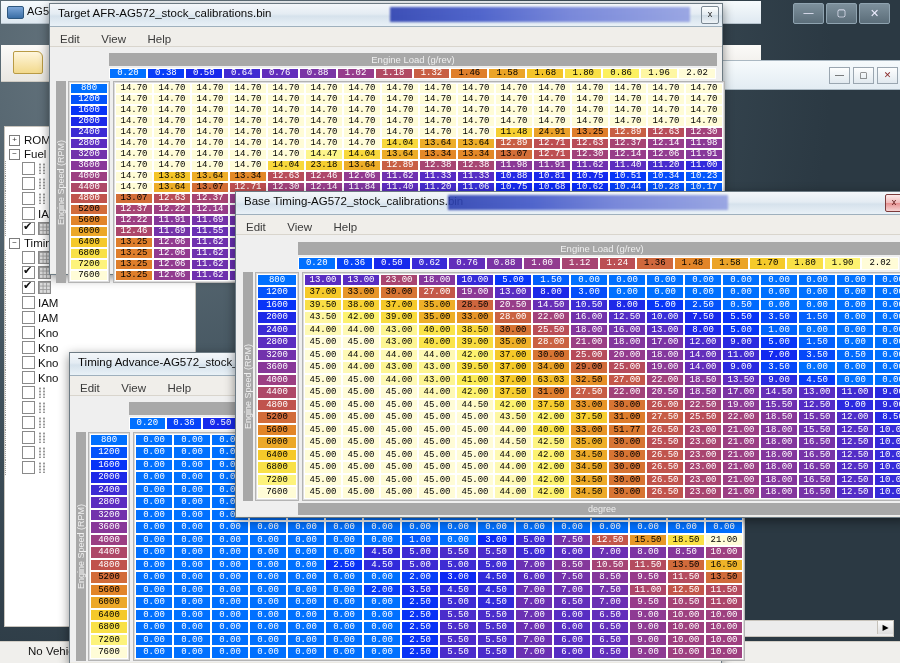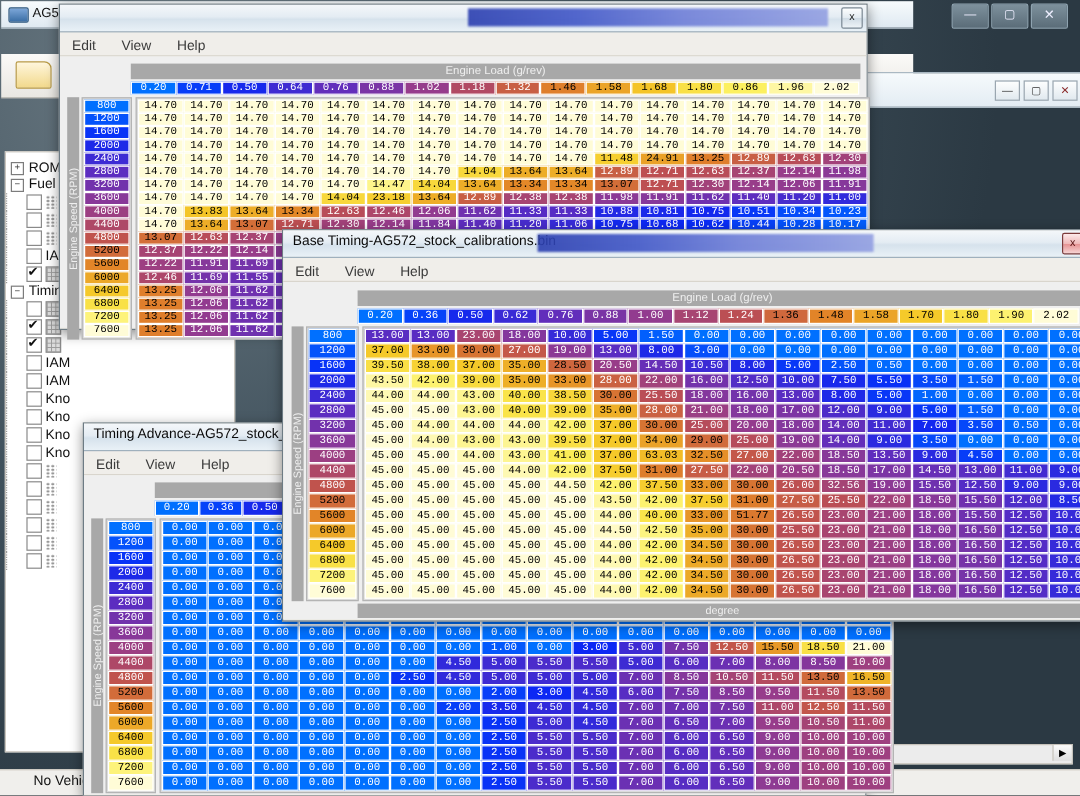--- a/index.html
+++ b/index.html
@@ -235,35 +235,36 @@
 </div>
 
 <div style="position:absolute;right:10px;top:3px;display:flex;gap:2px;">
   <div style="width:29px;height:19px;border:1px solid #8fa3b0;border-radius:2px;background:linear-gradient(180deg,#7d909c,#5b6d79);color:#eef;font-size:10px;text-align:center;line-height:18px;">—</div>
   <div style="width:29px;height:19px;border:1px solid #8fa3b0;border-radius:2px;background:linear-gradient(180deg,#7d909c,#5b6d79);color:#eef;font-size:10px;text-align:center;line-height:18px;">▢</div>
   <div style="width:29px;height:19px;border:1px solid #8fa3b0;border-radius:2px;background:linear-gradient(180deg,#7d909c,#5b6d79);color:#eef;font-size:11px;text-align:center;line-height:18px;">✕</div>
 </div>
 
 <div class="win" id="w-afr" style="left:49px;top:3px;width:672px;height:270px;">
   <div class="titlebar">
+    <div class="tl">Target AFR-AG572_stock_calibrations.bin</div>
     <div class="blurstrip" style="left:340px;width:300px;"></div>
     <div class="closebtn grey">x</div>
   </div>
   <div class="menubar">
     <span>Edit</span>
     <span>View</span>
     <span>Help</span>
   </div>
   <div class="winbody" style="height:226px;padding:6px;box-sizing:border-box;">
     <div id="tbl-afr">
         <div>
           <div class="axis-title" style="margin-left: 53px; width: 608px;">Engine Load (g/rev)</div>
           <div class="colhdr" style="margin-left: 53px;">
             <div class="cell" style="width: 38px; height: 11px; line-height: 9px; background: rgb(0, 112, 255); color: rgb(255, 255, 255);">0.20</div>
-            <div class="cell" style="width: 38px; height: 11px; line-height: 9px; background: rgb(7, 61, 248); color: rgb(255, 255, 255);">0.71</div>
+            <div class="cell" style="width: 38px; height: 11px; line-height: 9px; background: rgb(7, 61, 248); color: rgb(255, 255, 255);">0.38</div>
             <div class="cell" style="width: 38px; height: 11px; line-height: 9px; background: rgb(23, 41, 236); color: rgb(255, 255, 255);">0.50</div>
             <div class="cell" style="width: 38px; height: 11px; line-height: 9px; background: rgb(64, 43, 210); color: rgb(255, 255, 255);">0.64</div>
             <div class="cell" style="width: 38px; height: 11px; line-height: 9px; background: rgb(98, 46, 187); color: rgb(255, 255, 255);">0.76</div>
             <div class="cell" style="width: 38px; height: 11px; line-height: 9px; background: rgb(122, 52, 165); color: rgb(255, 255, 255);">0.88</div>
             <div class="cell" style="width: 38px; height: 11px; line-height: 9px; background: rgb(150, 60, 140); color: rgb(255, 255, 255);">1.02</div>
             <div class="cell" style="width: 38px; height: 11px; line-height: 9px; background: rgb(177, 74, 99); color: rgb(255, 255, 255);">1.18</div>
             <div class="cell" style="width: 38px; height: 11px; line-height: 9px; background: rgb(200, 95, 68); color: rgb(255, 255, 255);">1.32</div>
             <div class="cell" style="width: 38px; height: 11px; line-height: 9px; background: rgb(223, 127, 43); color: rgb(0, 0, 0);">1.46</div>
             <div class="cell" style="width: 38px; height: 11px; line-height: 9px; background: rgb(235, 164, 40); color: rgb(0, 0, 0);">1.58</div>
             <div class="cell" style="width: 38px; height: 11px; line-height: 9px; background: rgb(244, 196, 40); color: rgb(0, 0, 0);">1.68</div>
@@ -1253,21 +1254,21 @@
                 <div class="cell" style="width: 38px; height: 12.5px; line-height: 10.5px; background: rgb(255, 252, 215); color: rgb(0, 0, 0);">45.00</div>
                 <div class="cell" style="width: 38px; height: 12.5px; line-height: 10.5px; background: rgb(255, 252, 215); color: rgb(0, 0, 0);">45.00</div>
                 <div class="cell" style="width: 38px; height: 12.5px; line-height: 10.5px; background: rgb(255, 252, 215); color: rgb(0, 0, 0);">45.00</div>
                 <div class="cell" style="width: 38px; height: 12.5px; line-height: 10.5px; background: rgb(255, 252, 215); color: rgb(0, 0, 0);">45.00</div>
                 <div class="cell" style="width: 38px; height: 12.5px; line-height: 10.5px; background: rgb(255, 250, 198); color: rgb(0, 0, 0);">44.50</div>
                 <div class="cell" style="width: 38px; height: 12.5px; line-height: 10.5px; background: rgb(253, 242, 111); color: rgb(0, 0, 0);">42.00</div>
                 <div class="cell" style="width: 38px; height: 12.5px; line-height: 10.5px; background: rgb(246, 205, 47); color: rgb(0, 0, 0);">37.50</div>
                 <div class="cell" style="width: 38px; height: 12.5px; line-height: 10.5px; background: rgb(231, 149, 40); color: rgb(0, 0, 0);">33.00</div>
                 <div class="cell" style="width: 38px; height: 12.5px; line-height: 10.5px; background: rgb(215, 116, 51); color: rgb(0, 0, 0);">30.00</div>
                 <div class="cell" style="width: 38px; height: 12.5px; line-height: 10.5px; background: rgb(189, 80, 81); color: rgb(255, 255, 255);">26.00</div>
-                <div class="cell" style="width: 38px; height: 12.5px; line-height: 10.5px; background: rgb(165, 68, 117); color: rgb(255, 255, 255);">32.56</div>
+                <div class="cell" style="width: 38px; height: 12.5px; line-height: 10.5px; background: rgb(165, 68, 117); color: rgb(255, 255, 255);">22.50</div>
                 <div class="cell" style="width: 38px; height: 12.5px; line-height: 10.5px; background: rgb(140, 57, 149); color: rgb(255, 255, 255);">19.00</div>
                 <div class="cell" style="width: 38px; height: 12.5px; line-height: 10.5px; background: rgb(111, 49, 175); color: rgb(255, 255, 255);">15.50</div>
                 <div class="cell" style="width: 38px; height: 12.5px; line-height: 10.5px; background: rgb(83, 44, 198); color: rgb(255, 255, 255);">12.50</div>
                 <div class="cell" style="width: 38px; height: 12.5px; line-height: 10.5px; background: rgb(42, 42, 224); color: rgb(255, 255, 255);">9.00</div>
                 <div class="cell" style="width: 38px; height: 12.5px; line-height: 10.5px; background: rgb(42, 42, 224); color: rgb(255, 255, 255);">9.00</div>
               </div>
               <div style="display: flex;">
                 <div class="cell" style="width: 38px; height: 12.5px; line-height: 10.5px; background: rgb(255, 252, 215); color: rgb(0, 0, 0);">45.00</div>
                 <div class="cell" style="width: 38px; height: 12.5px; line-height: 10.5px; background: rgb(255, 252, 215); color: rgb(0, 0, 0);">45.00</div>
                 <div class="cell" style="width: 38px; height: 12.5px; line-height: 10.5px; background: rgb(255, 252, 215); color: rgb(0, 0, 0);">45.00</div>

